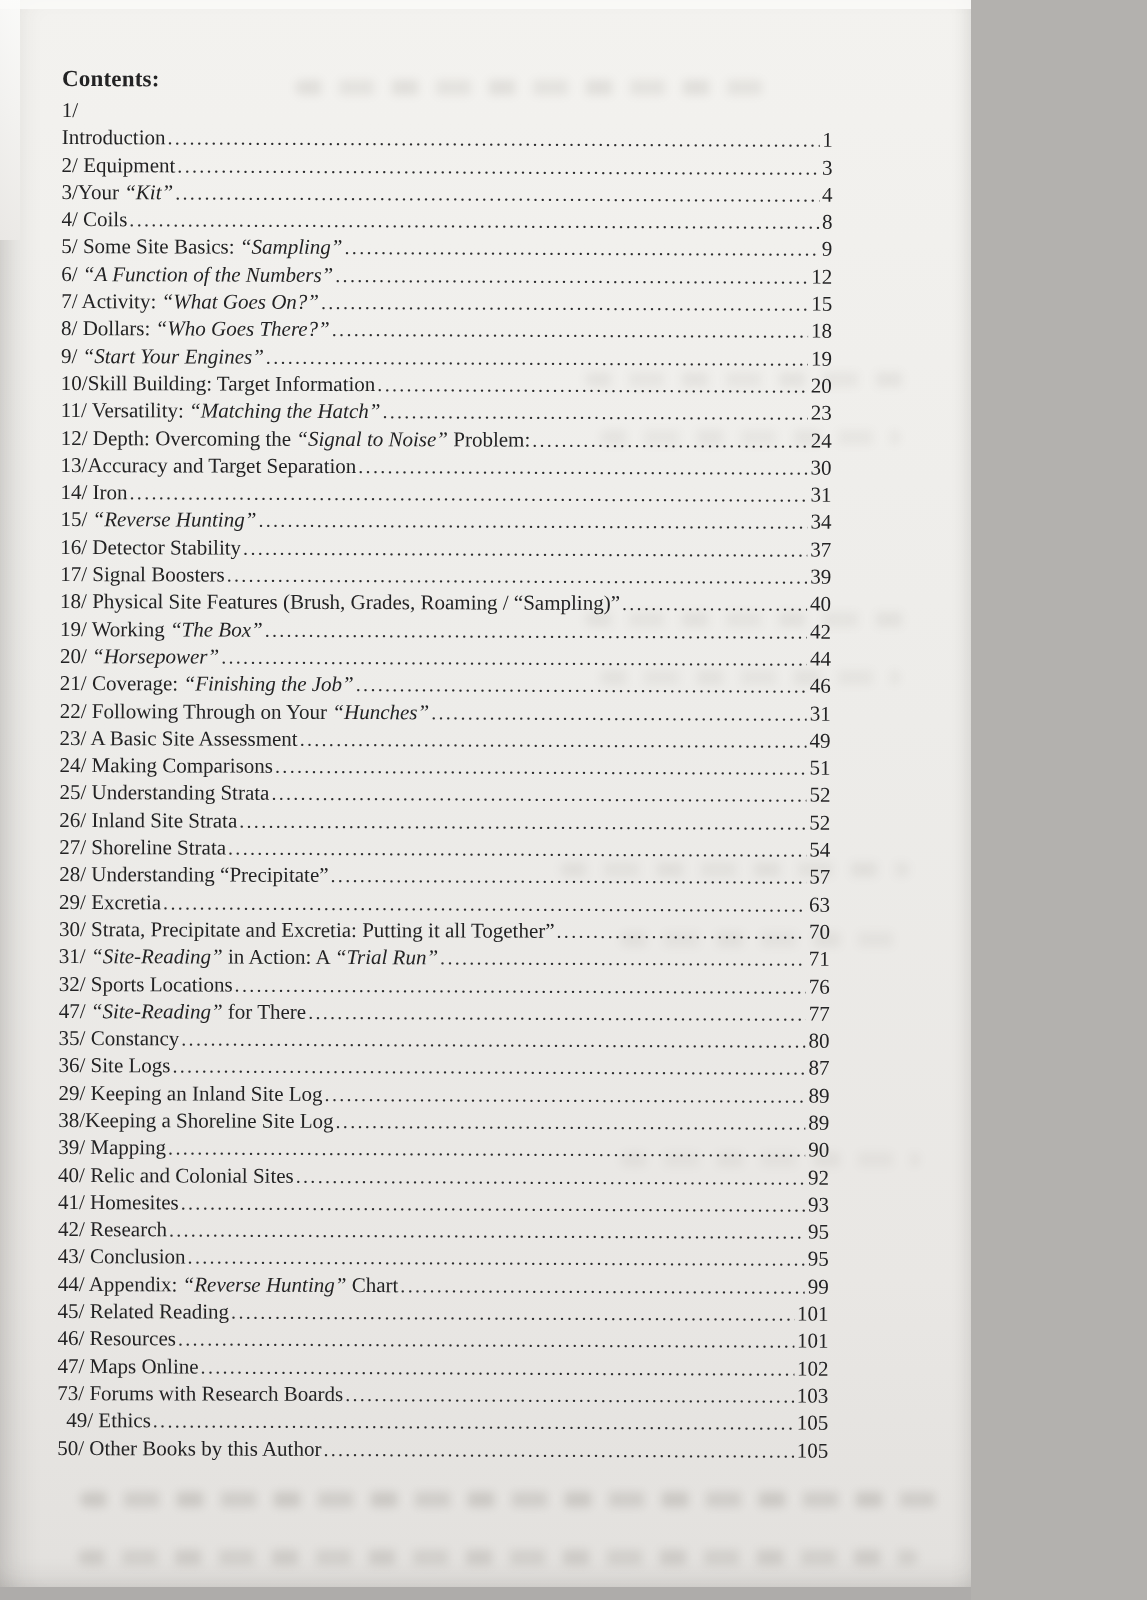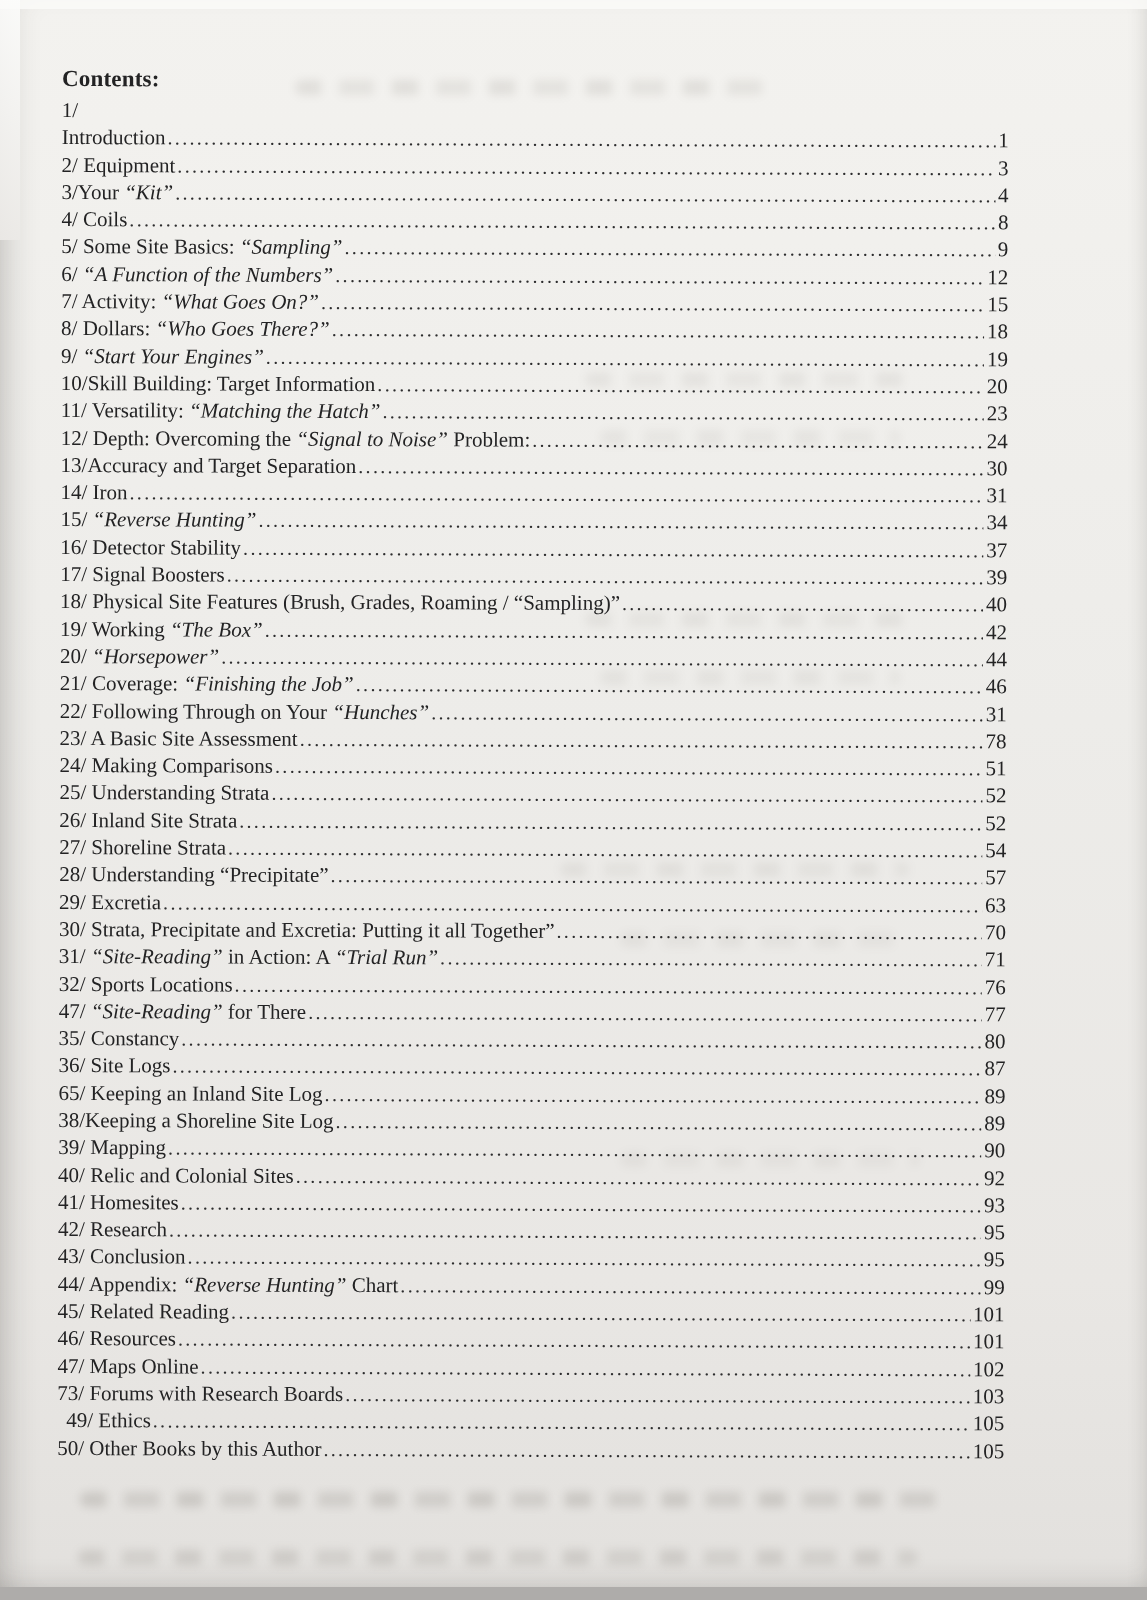--- a/index.html
+++ b/index.html
@@ -2,21 +2,21 @@
 <html><head>
 <meta charset="utf-8">
 <style>
   html, body { margin:0; padding:0; }
   body {
     width:1147px; height:1600px; overflow:hidden;
     background:#b3b1ae;
     font-family:"Liberation Serif", serif;
   }
   .photo {
-    position:relative; width:1147px; height:1600px;
+    position:relative; width:971px; height:1600px;
     background:linear-gradient(180deg,#f3f2ef 0%,#edecE9 45%,#e9e7e4 80%,#e2e0dd 100%);
     box-shadow: inset 26px 0 34px -20px rgba(60,55,50,.22),
                 inset -14px 0 26px -18px rgba(60,55,50,.14),
                 inset 0 -26px 30px -16px rgba(60,55,50,.25);
   }
   .top-sliver {
     position:absolute; left:0; top:0; width:100%; height:9px;
     background:#fafaf8; opacity:.85;
   }
   .corner-sliver {
@@ -190,21 +190,21 @@
           <span class="pg">46</span>
         </div>
         <div class="row">
           <span class="label"><span>22/ Following Through on Your </span><span class="it">“Hunches”</span></span>
           <span class="leader"></span>
           <span class="pg">31</span>
         </div>
         <div class="row">
           <span class="label"><span>23/ A Basic Site Assessment</span></span>
           <span class="leader"></span>
-          <span class="pg">78</span>
+          <span class="pg">49</span>
         </div>
         <div class="row">
           <span class="label"><span>24/ Making Comparisons</span></span>
           <span class="leader"></span>
           <span class="pg">51</span>
         </div>
         <div class="row">
           <span class="label"><span>25/ Understanding Strata</span></span>
           <span class="leader"></span>
           <span class="pg">52</span>
@@ -253,21 +253,21 @@
           <span class="label"><span>35/ Constancy</span></span>
           <span class="leader"></span>
           <span class="pg">80</span>
         </div>
         <div class="row">
           <span class="label"><span>36/ Site Logs</span></span>
           <span class="leader"></span>
           <span class="pg">87</span>
         </div>
         <div class="row">
-          <span class="label"><span>65/ Keeping an Inland Site Log</span></span>
+          <span class="label"><span>29/ Keeping an Inland Site Log</span></span>
           <span class="leader"></span>
           <span class="pg">89</span>
         </div>
         <div class="row">
           <span class="label"><span>38/Keeping a Shoreline Site Log</span></span>
           <span class="leader"></span>
           <span class="pg">89</span>
         </div>
         <div class="row">
           <span class="label"><span>39/ Mapping</span></span>

